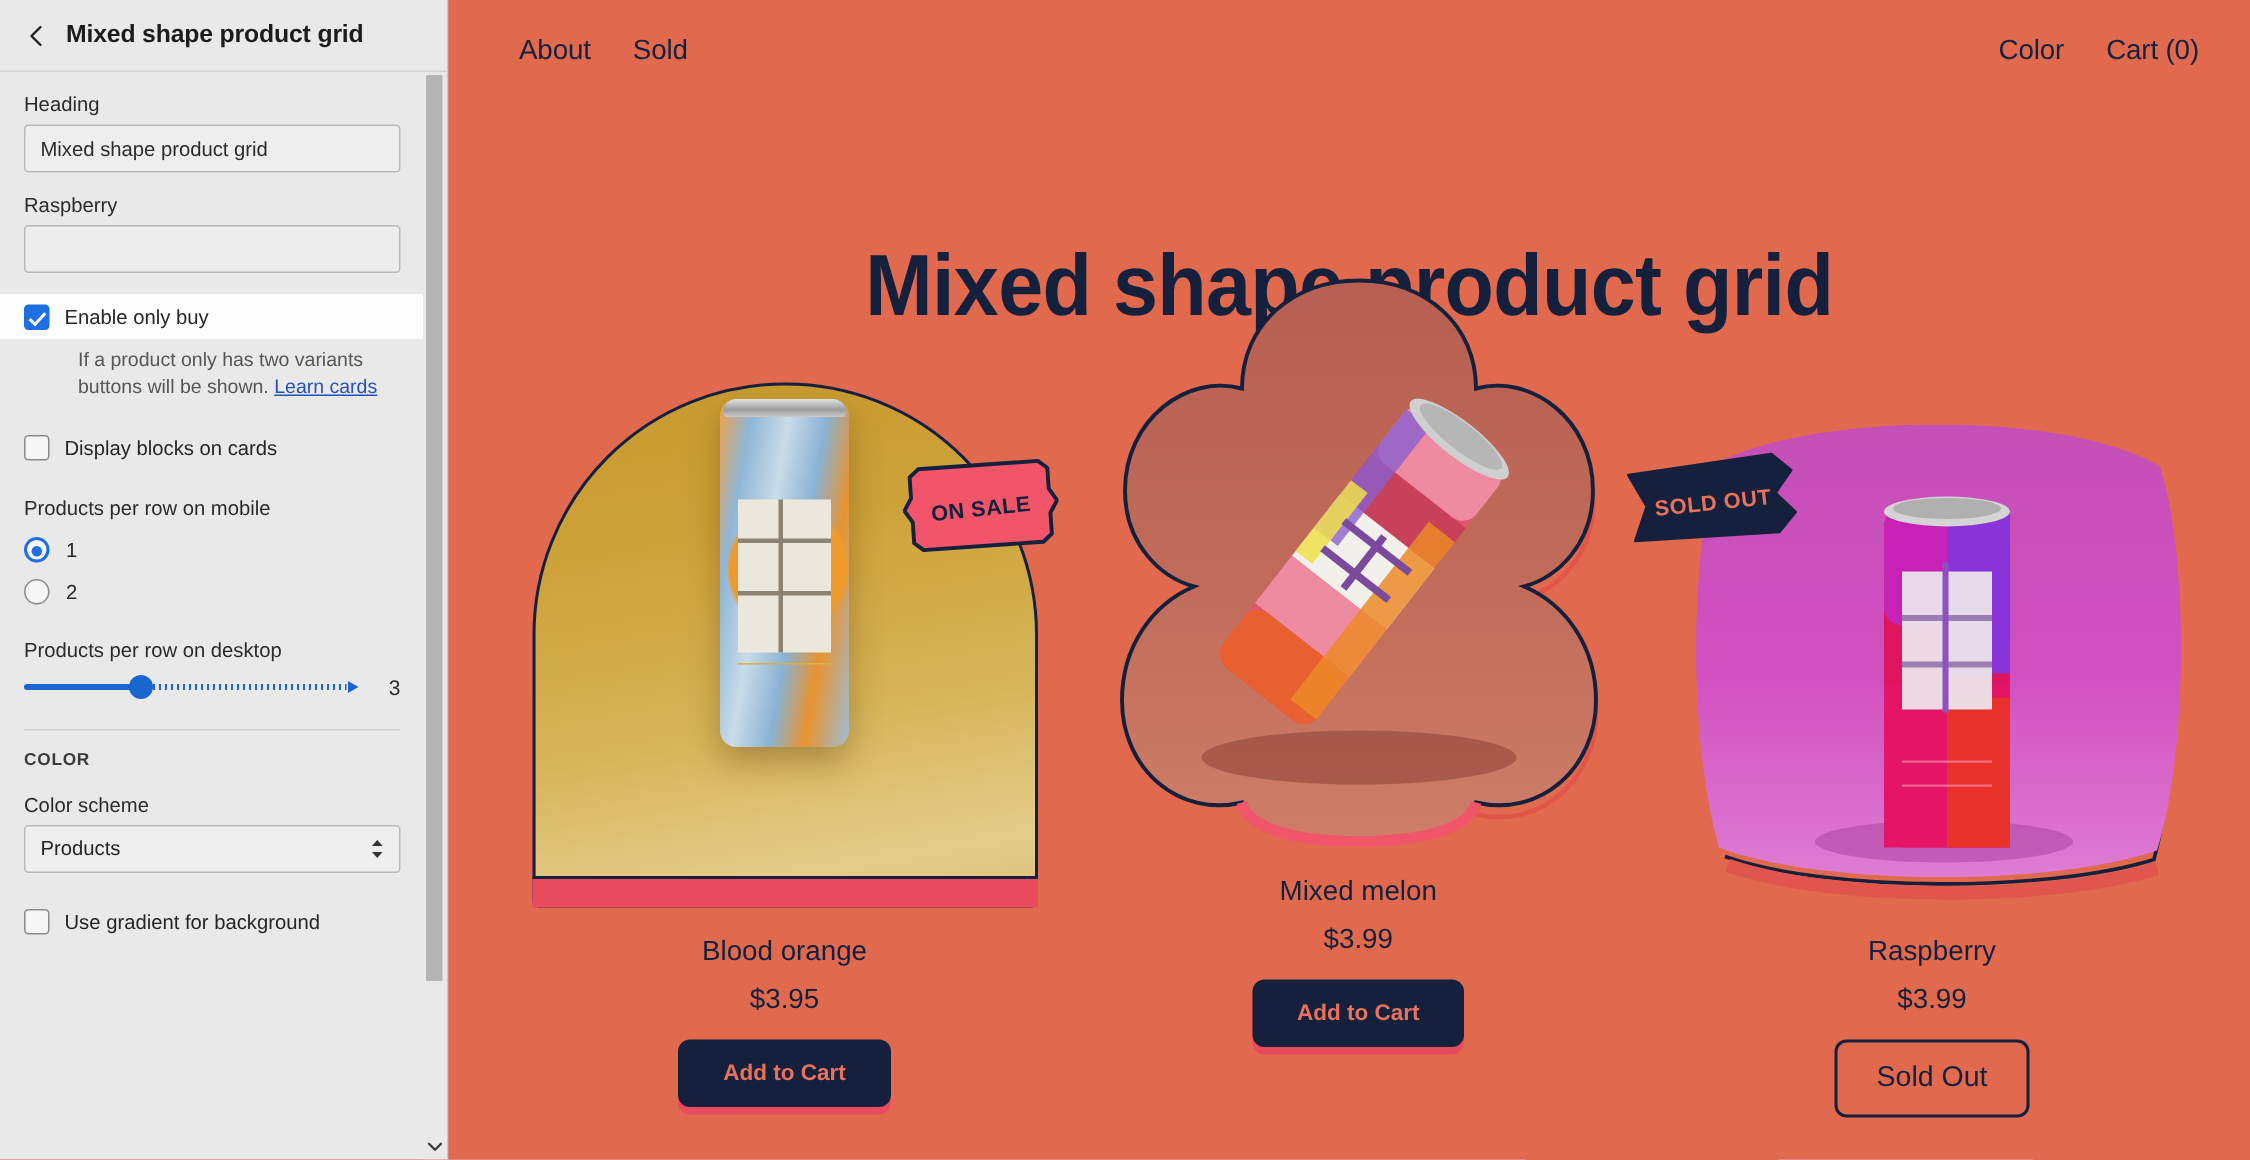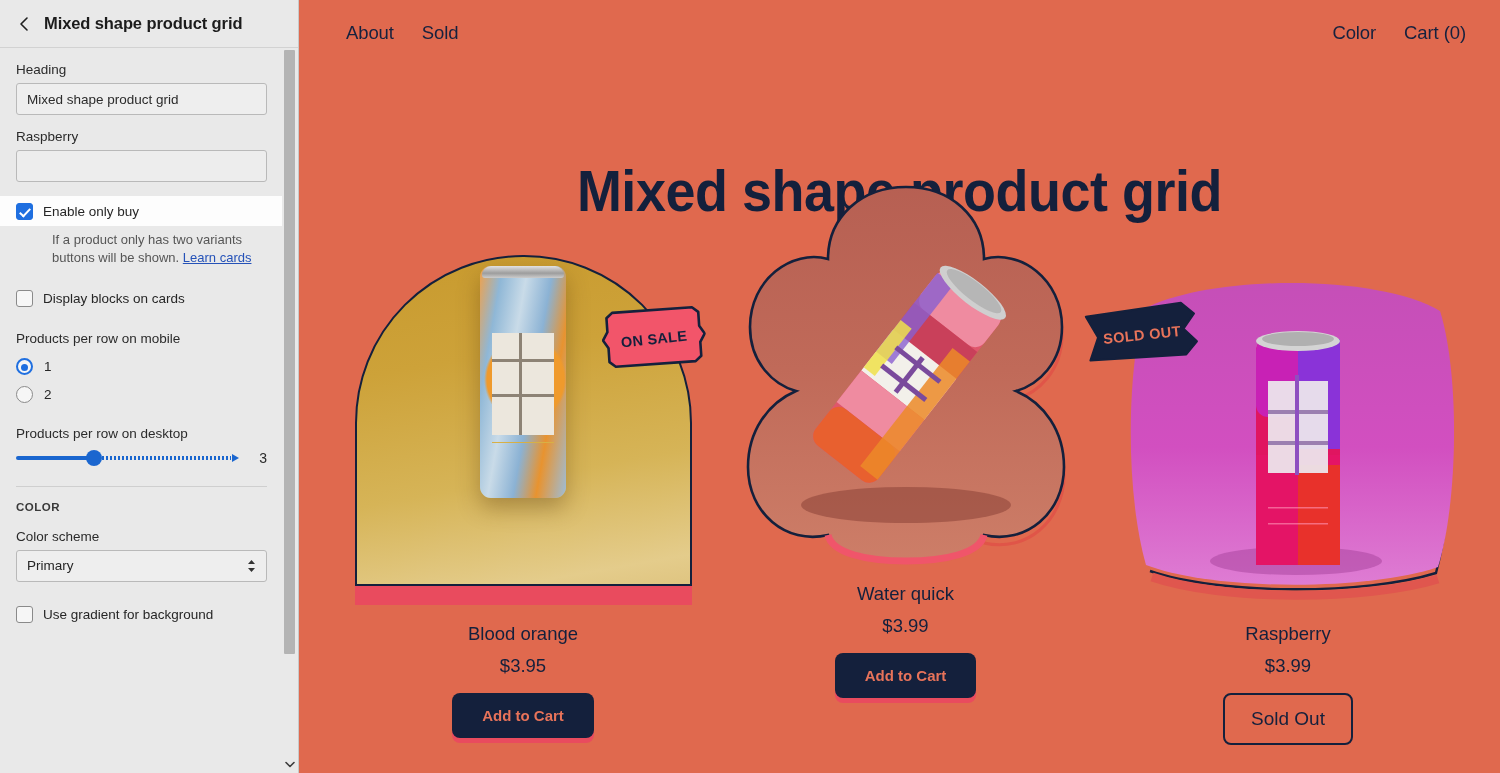--- a/index.html
+++ b/index.html
@@ -505,21 +505,21 @@
           </div>
           <div class="s-value">3</div>
         </div>
 
         <div class="divider"></div>
 
         <div class="section-caps">COLOR</div>
 
         <div class="field-label">Color scheme</div>
         <div class="select-box">
-          <span>Primary</span>
+          <span>Products</span>
           <span class="updown">
             <svg width="9" height="14" viewBox="0 0 9 14" aria-hidden="true">
               <path d="M4.5 1 L8 5 L1 5 Z" fill="#333"></path>
               <path d="M4.5 13 L8 9 L1 9 Z" fill="#333"></path>
             </svg>
           </span>
         </div>
 
         <div class="check-row">
           <div class="cbox"></div>
@@ -657,21 +657,21 @@
                        C 12 256, 32 228, 60 216
                        C 38 210, 14 188, 14 152
                        C 14 104, 56 74, 92 84
                        C 92 42, 125 12, 170 12 Z" fill="none" stroke="#14203c" stroke-width="2.6"></path>
               <path d="M92 360 C 96 378, 130 386, 170 386 C 210 386, 244 378, 248 360" fill="none" stroke="#f0556a" stroke-width="7"></path>
             </svg>
           </div>
         </div>
 
         <div class="meta">
-          <div class="p-name">Water quick</div>
+          <div class="p-name">Mixed melon</div>
           <div class="p-price">$3.99</div>
           <button class="btn-solid">Add to Cart</button>
         </div>
       </div>
 
       <div class="card">
         <div class="media">
           <div class="shape-squircle">
             <svg class="sq-svg" viewBox="0 0 350 350" aria-hidden="true">
               <defs>

